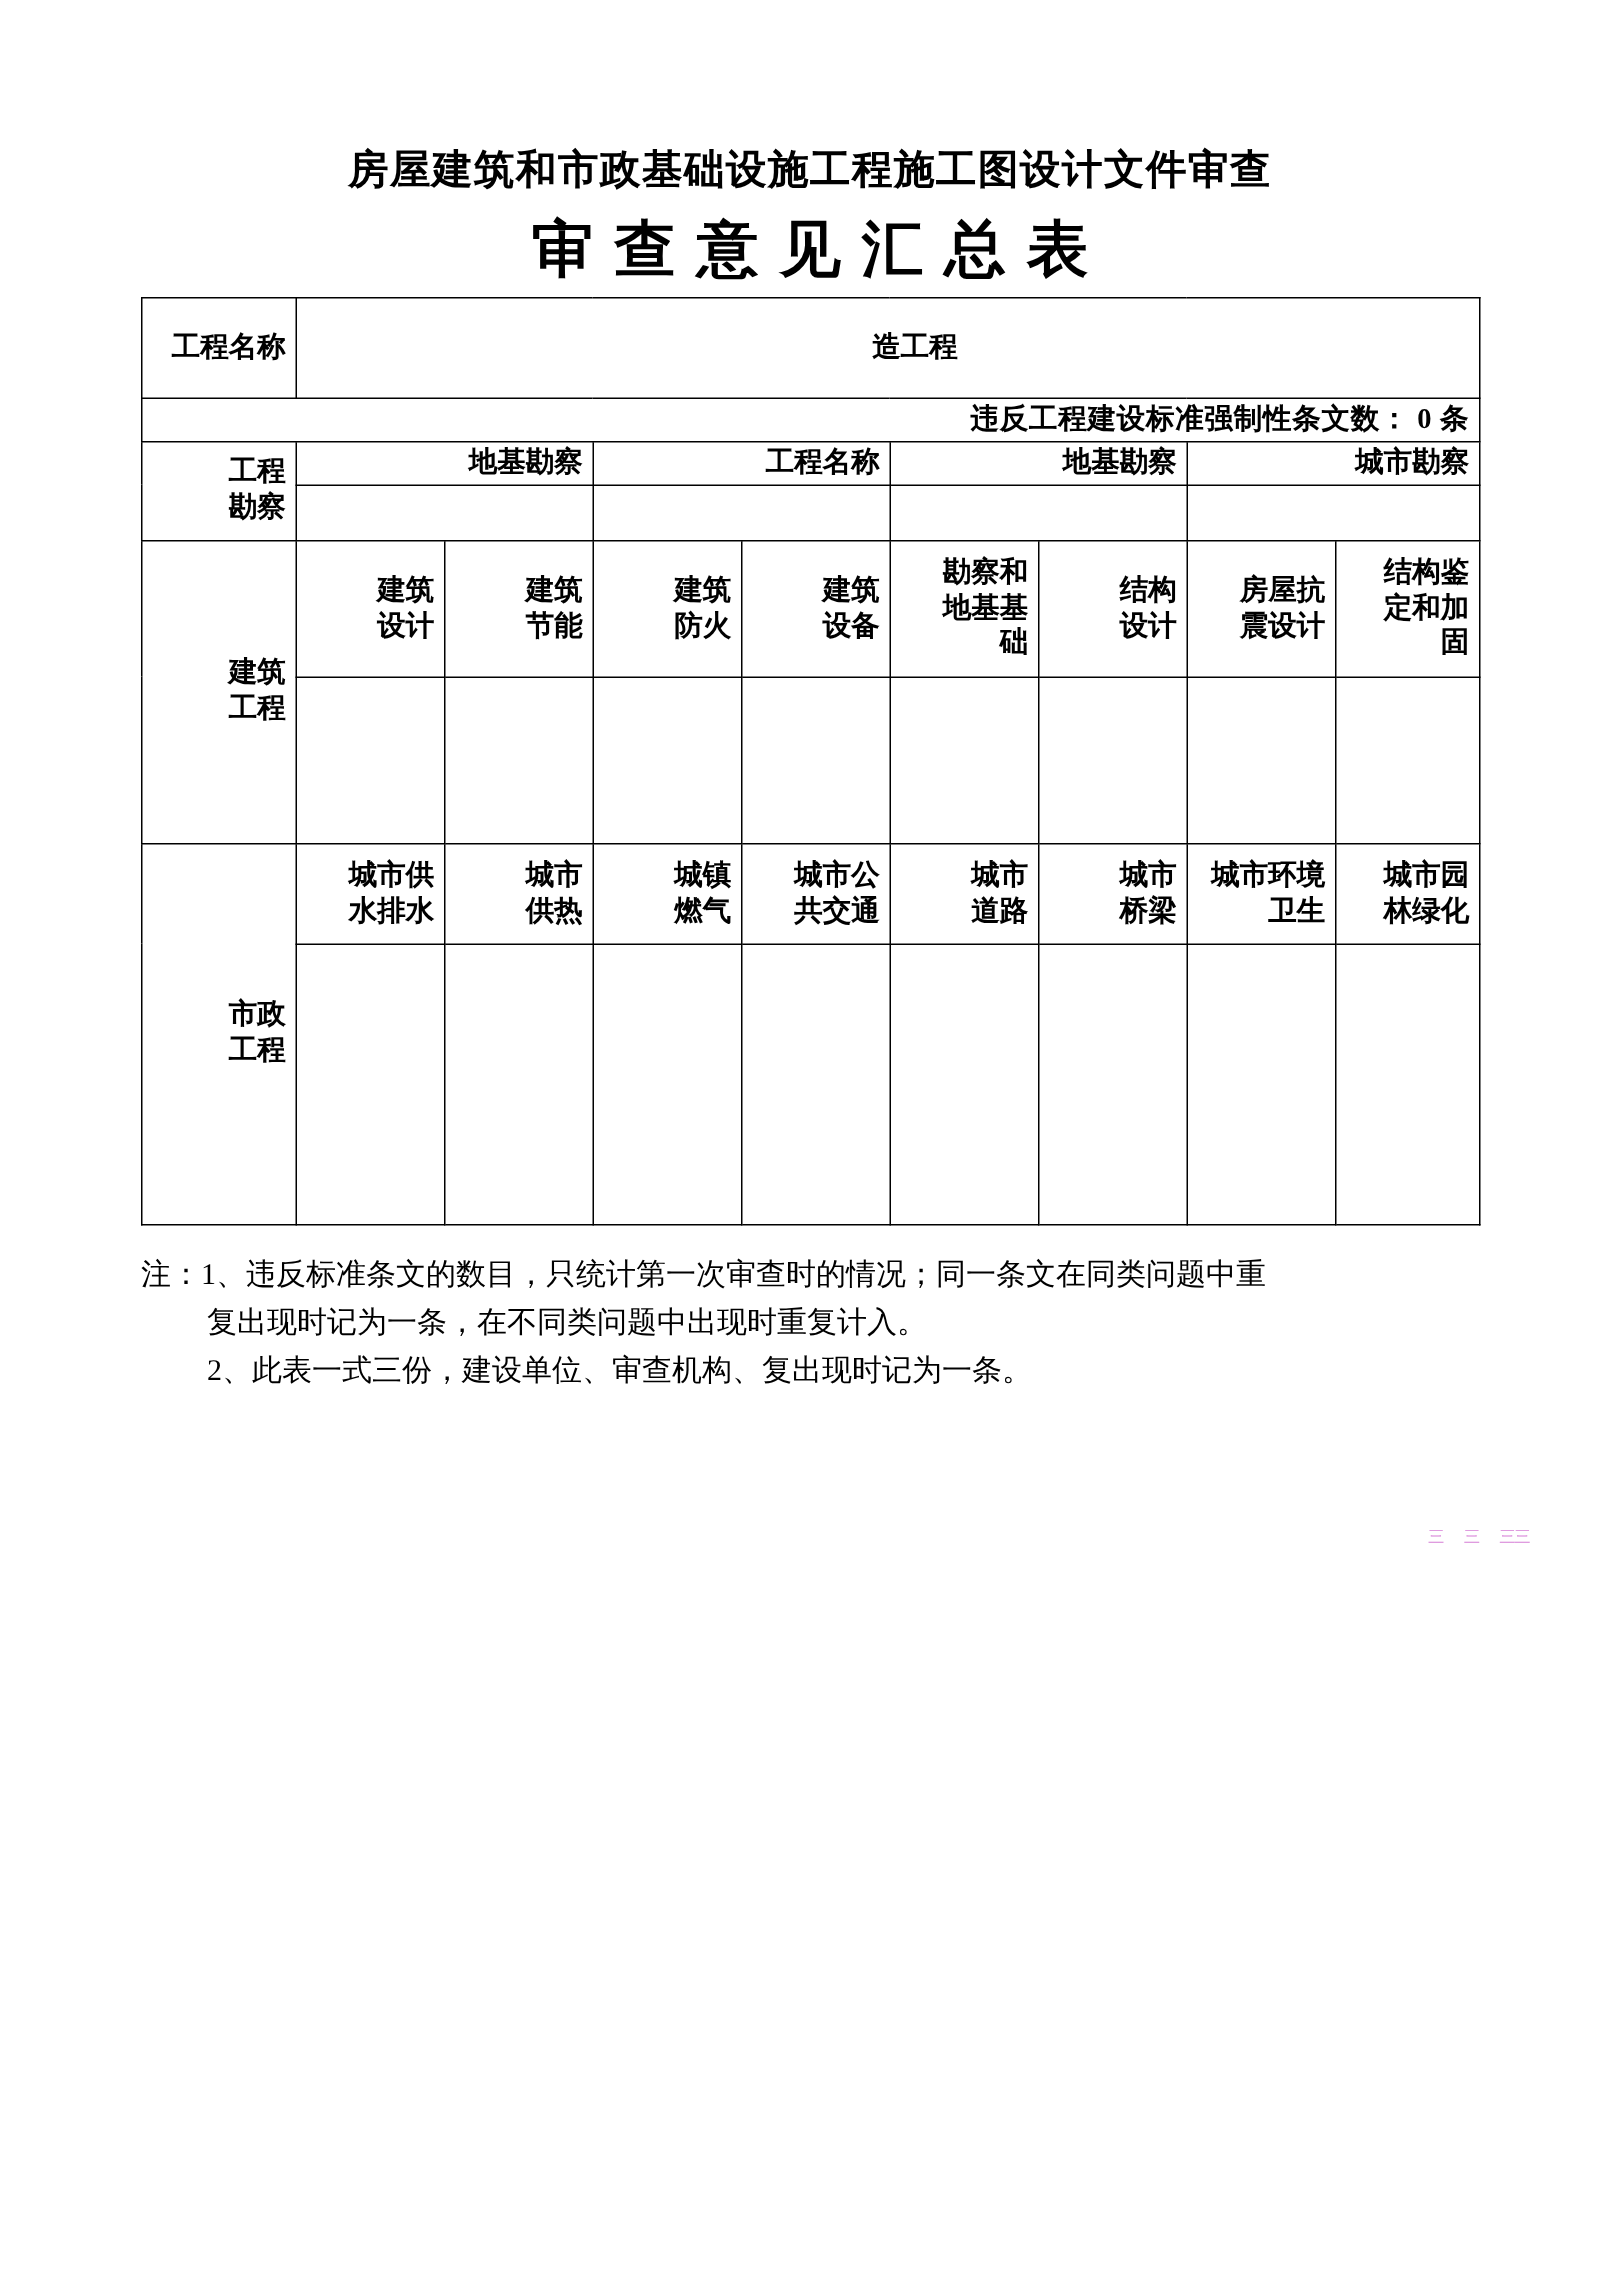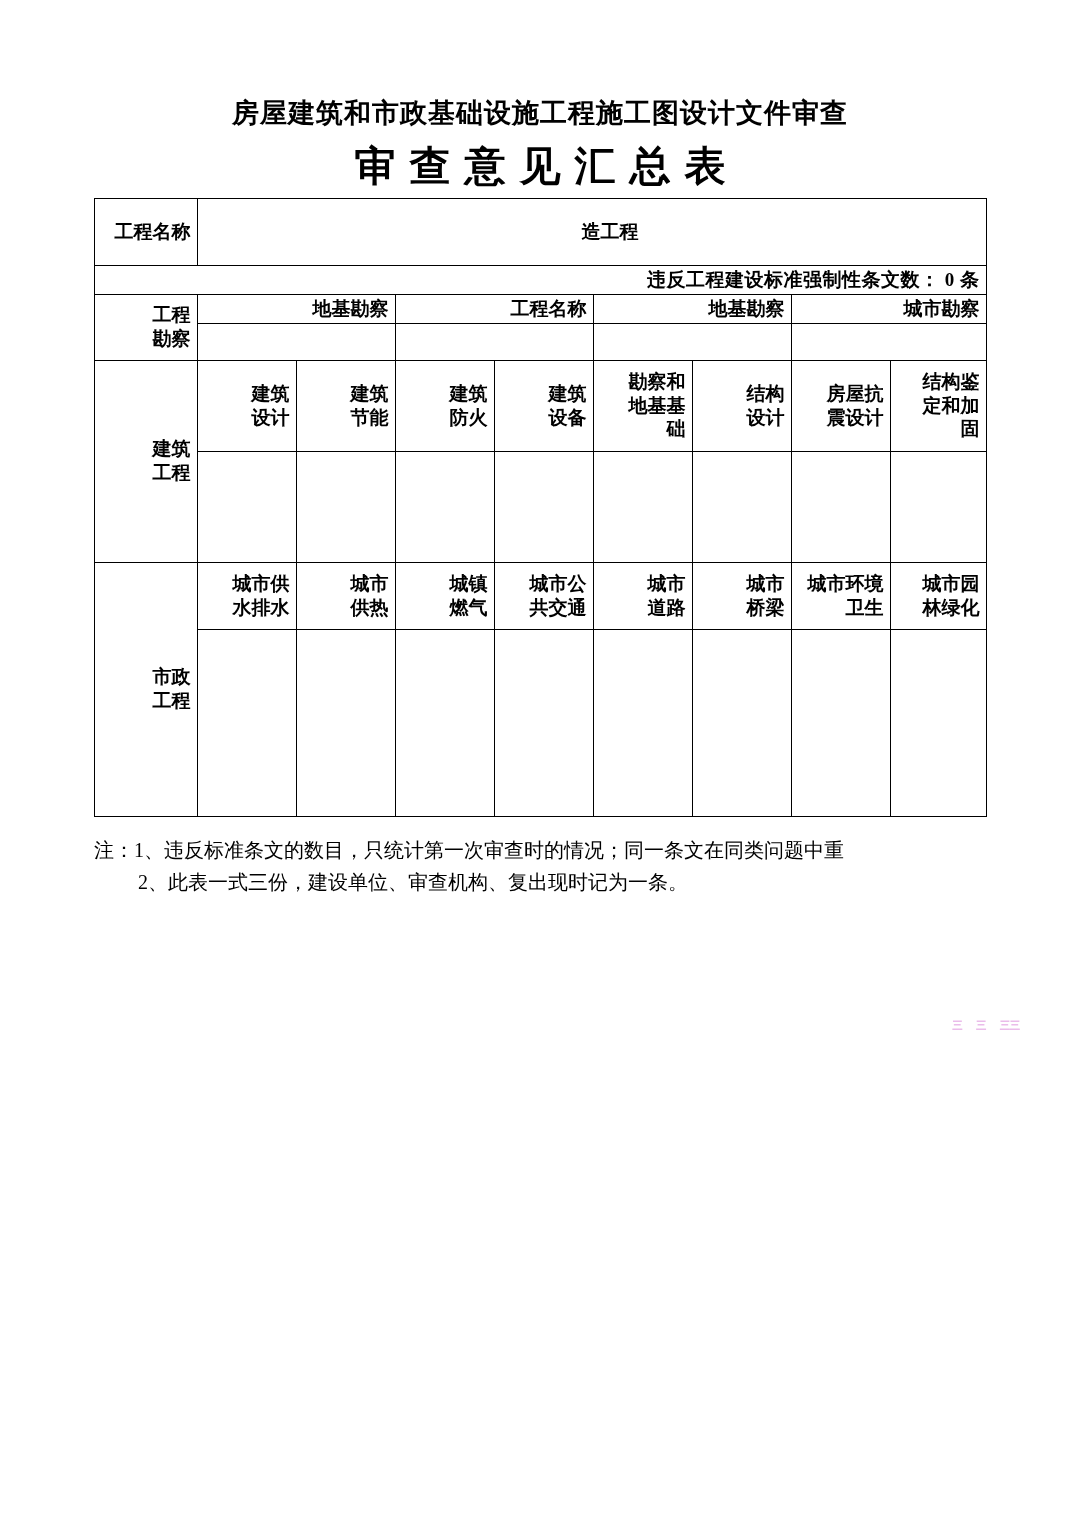--- a/index.html
+++ b/index.html
@@ -268,20 +268,23 @@
     </tbody>
   </table>
 
   <div class="notes">
     <div class="note-item">
       <span class="note-prefix">注：</span>
       <span class="note-prefix">1、</span>
       <span class="note-body">违反标准条文的数目，只统计第一次审查时的情况；同一条文在同类问题中重</span>
     </div>
     <div class="note-item note-indent">
+      <span class="note-body">复出现时记为一条，在不同类问题中出现时重复计入。</span>
+    </div>
+    <div class="note-item note-indent">
       <span class="note-prefix">2、</span>
       <span class="note-body">此表一式三份，建设单位、审查机构、复出现时记为一条。</span>
     </div>
   </div>
 
   <div class="stamp">
     <span>三</span>
     <span>三</span>
     <span>三三</span>
   </div>

